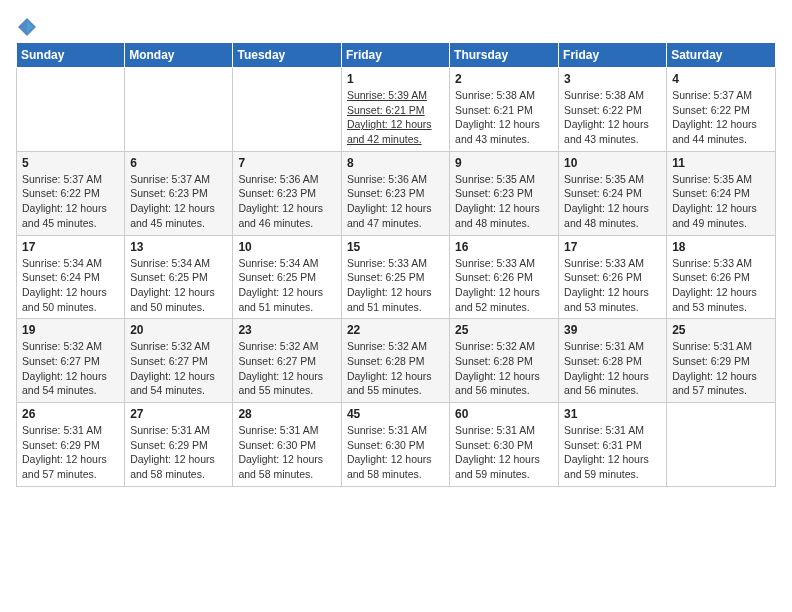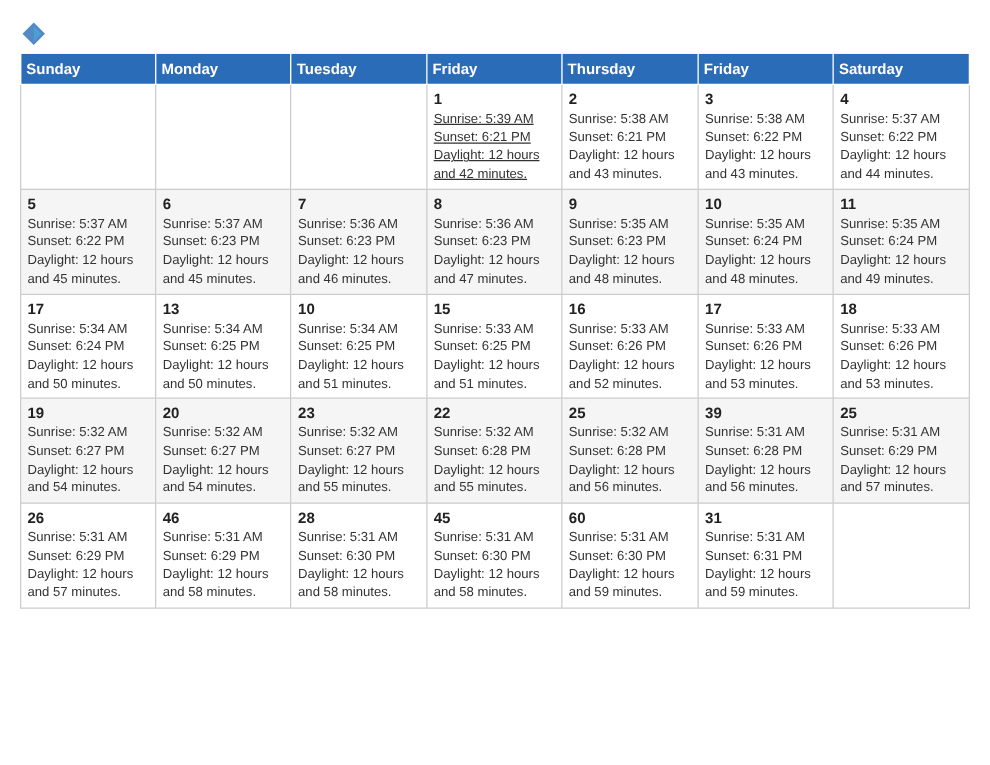--- a/index.html
+++ b/index.html
@@ -301,21 +301,21 @@
       </tr>
       <tr>
         <td>
           <span class="day-num">26</span>
           <div class="day-info" style="white-space: pre-line;">Sunrise: 5:31 AM
 Sunset: 6:29 PM
 Daylight: 12 hours
 and 57 minutes.</div>
         </td>
         <td>
-          <span class="day-num">46</span>
+          <span class="day-num">27</span>
           <div class="day-info" style="white-space: pre-line;">Sunrise: 5:31 AM
 Sunset: 6:29 PM
 Daylight: 12 hours
 and 58 minutes.</div>
         </td>
         <td>
           <span class="day-num">28</span>
           <div class="day-info" style="white-space: pre-line;">Sunrise: 5:31 AM
 Sunset: 6:30 PM
 Daylight: 12 hours

